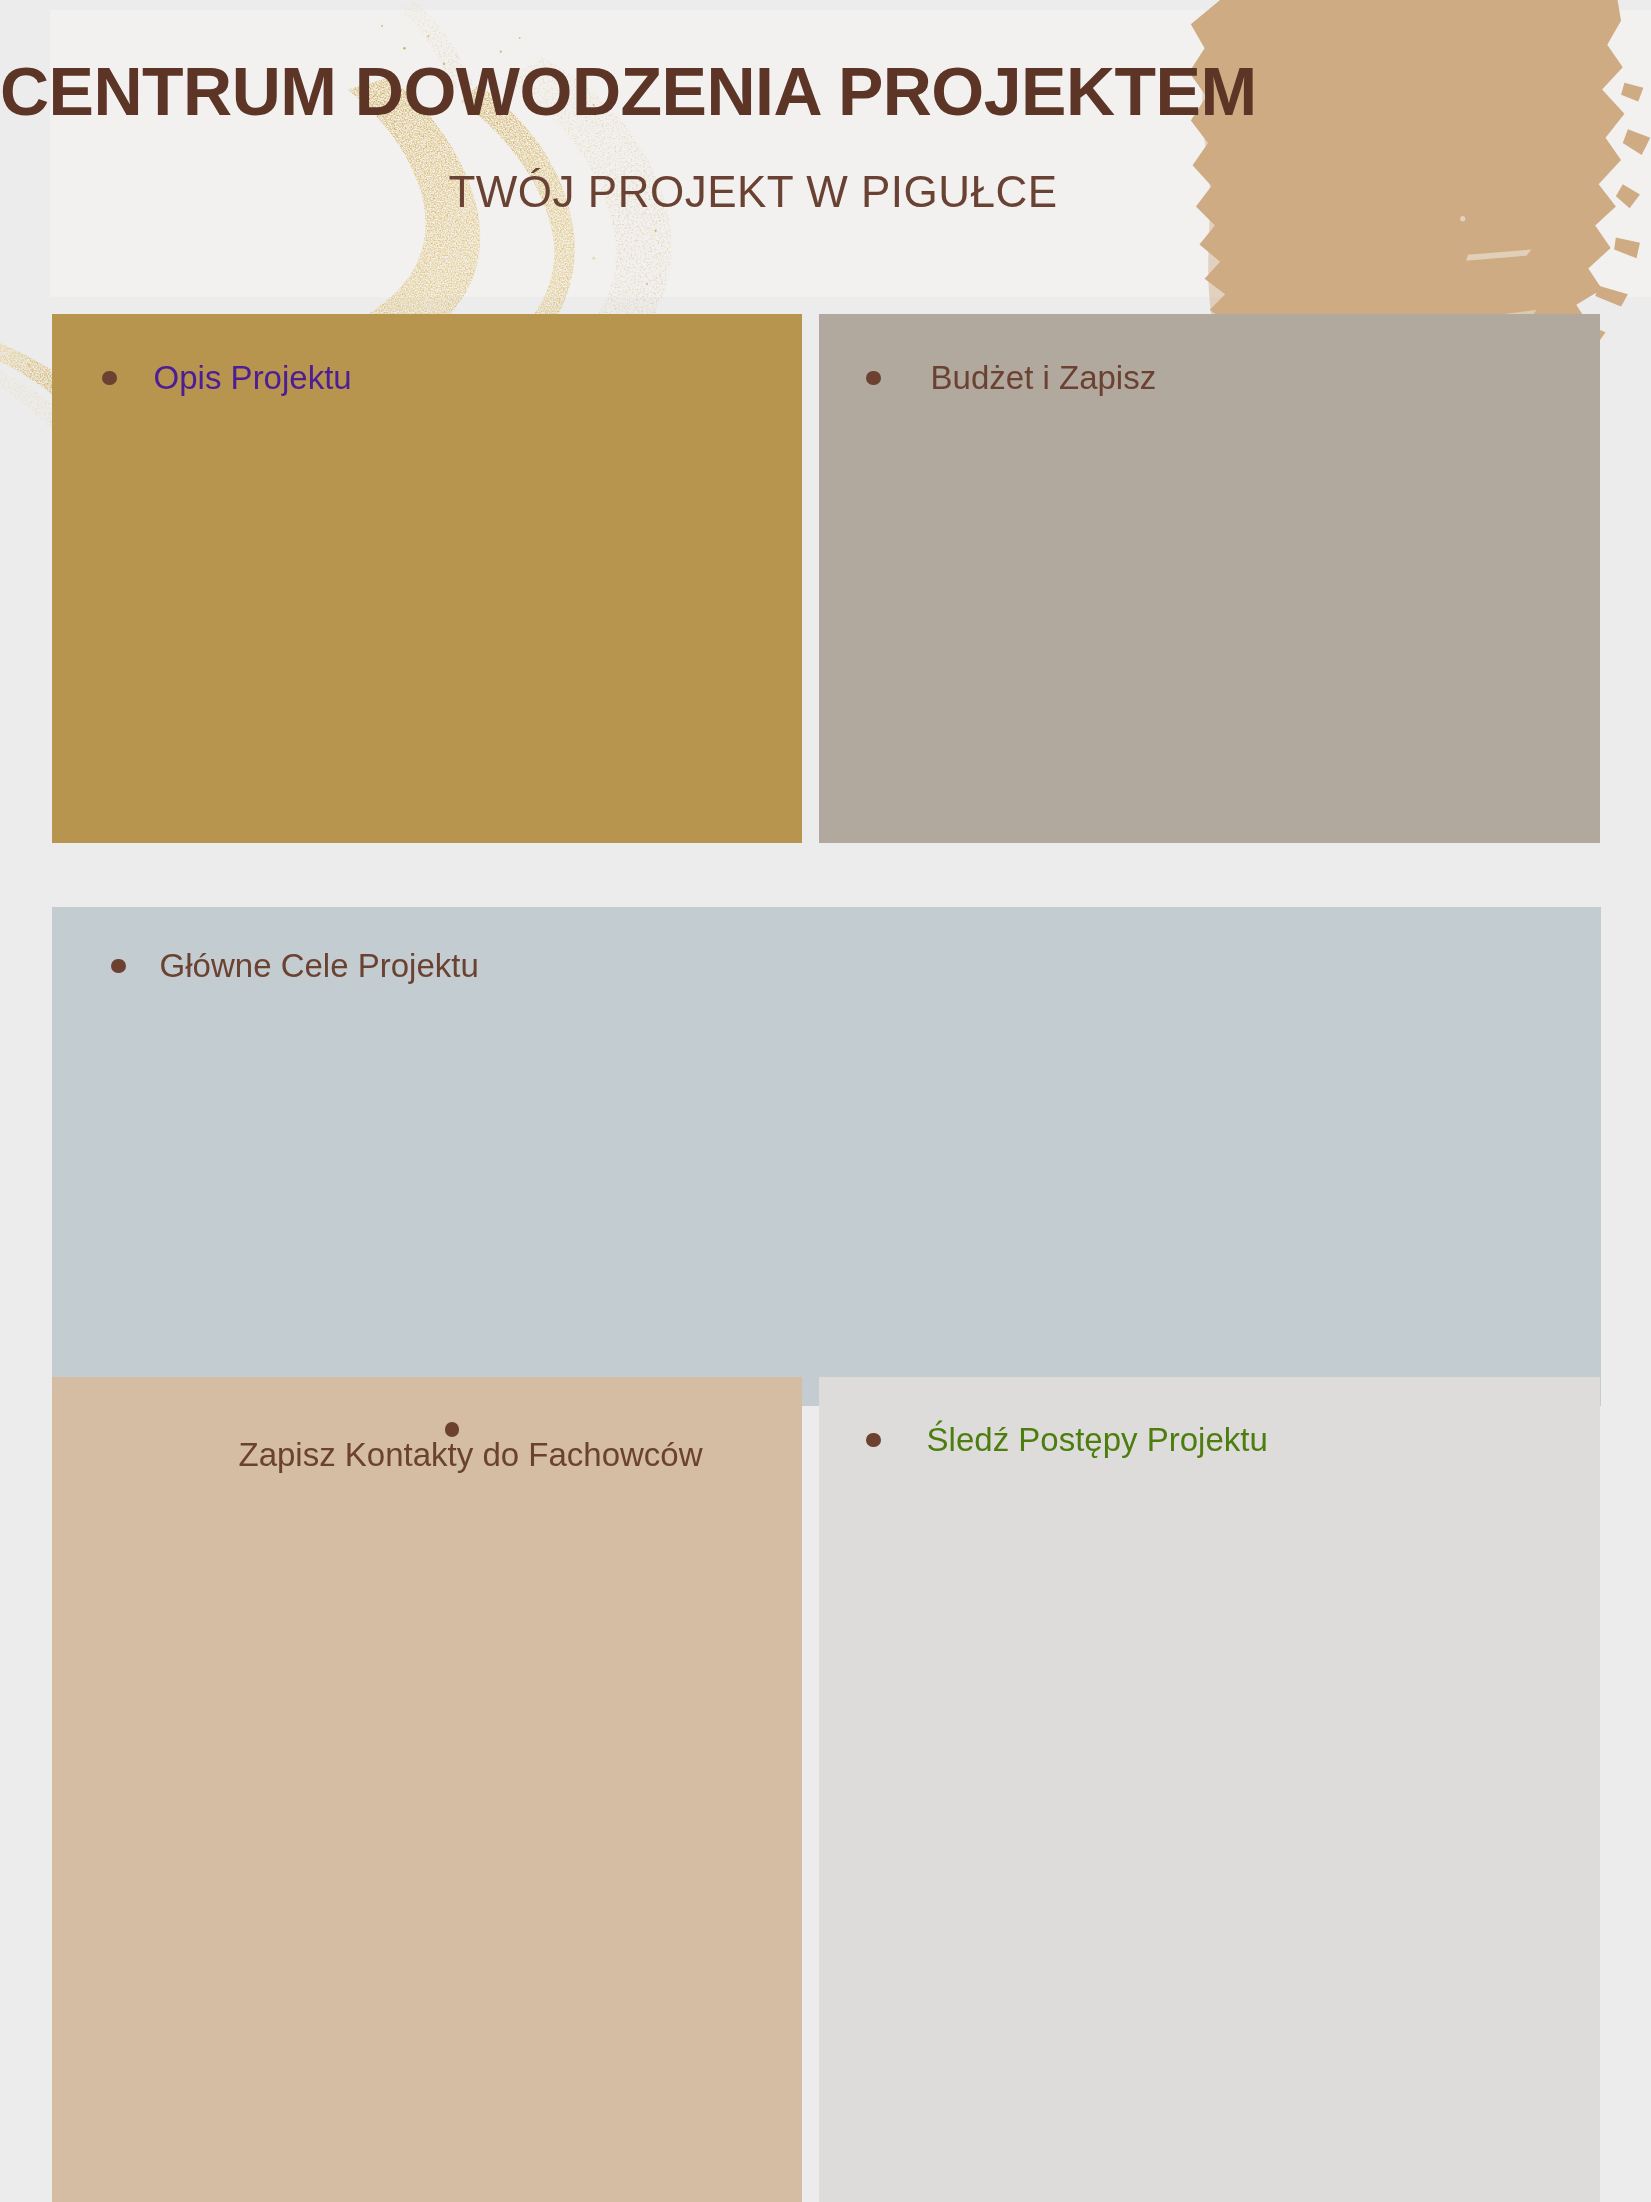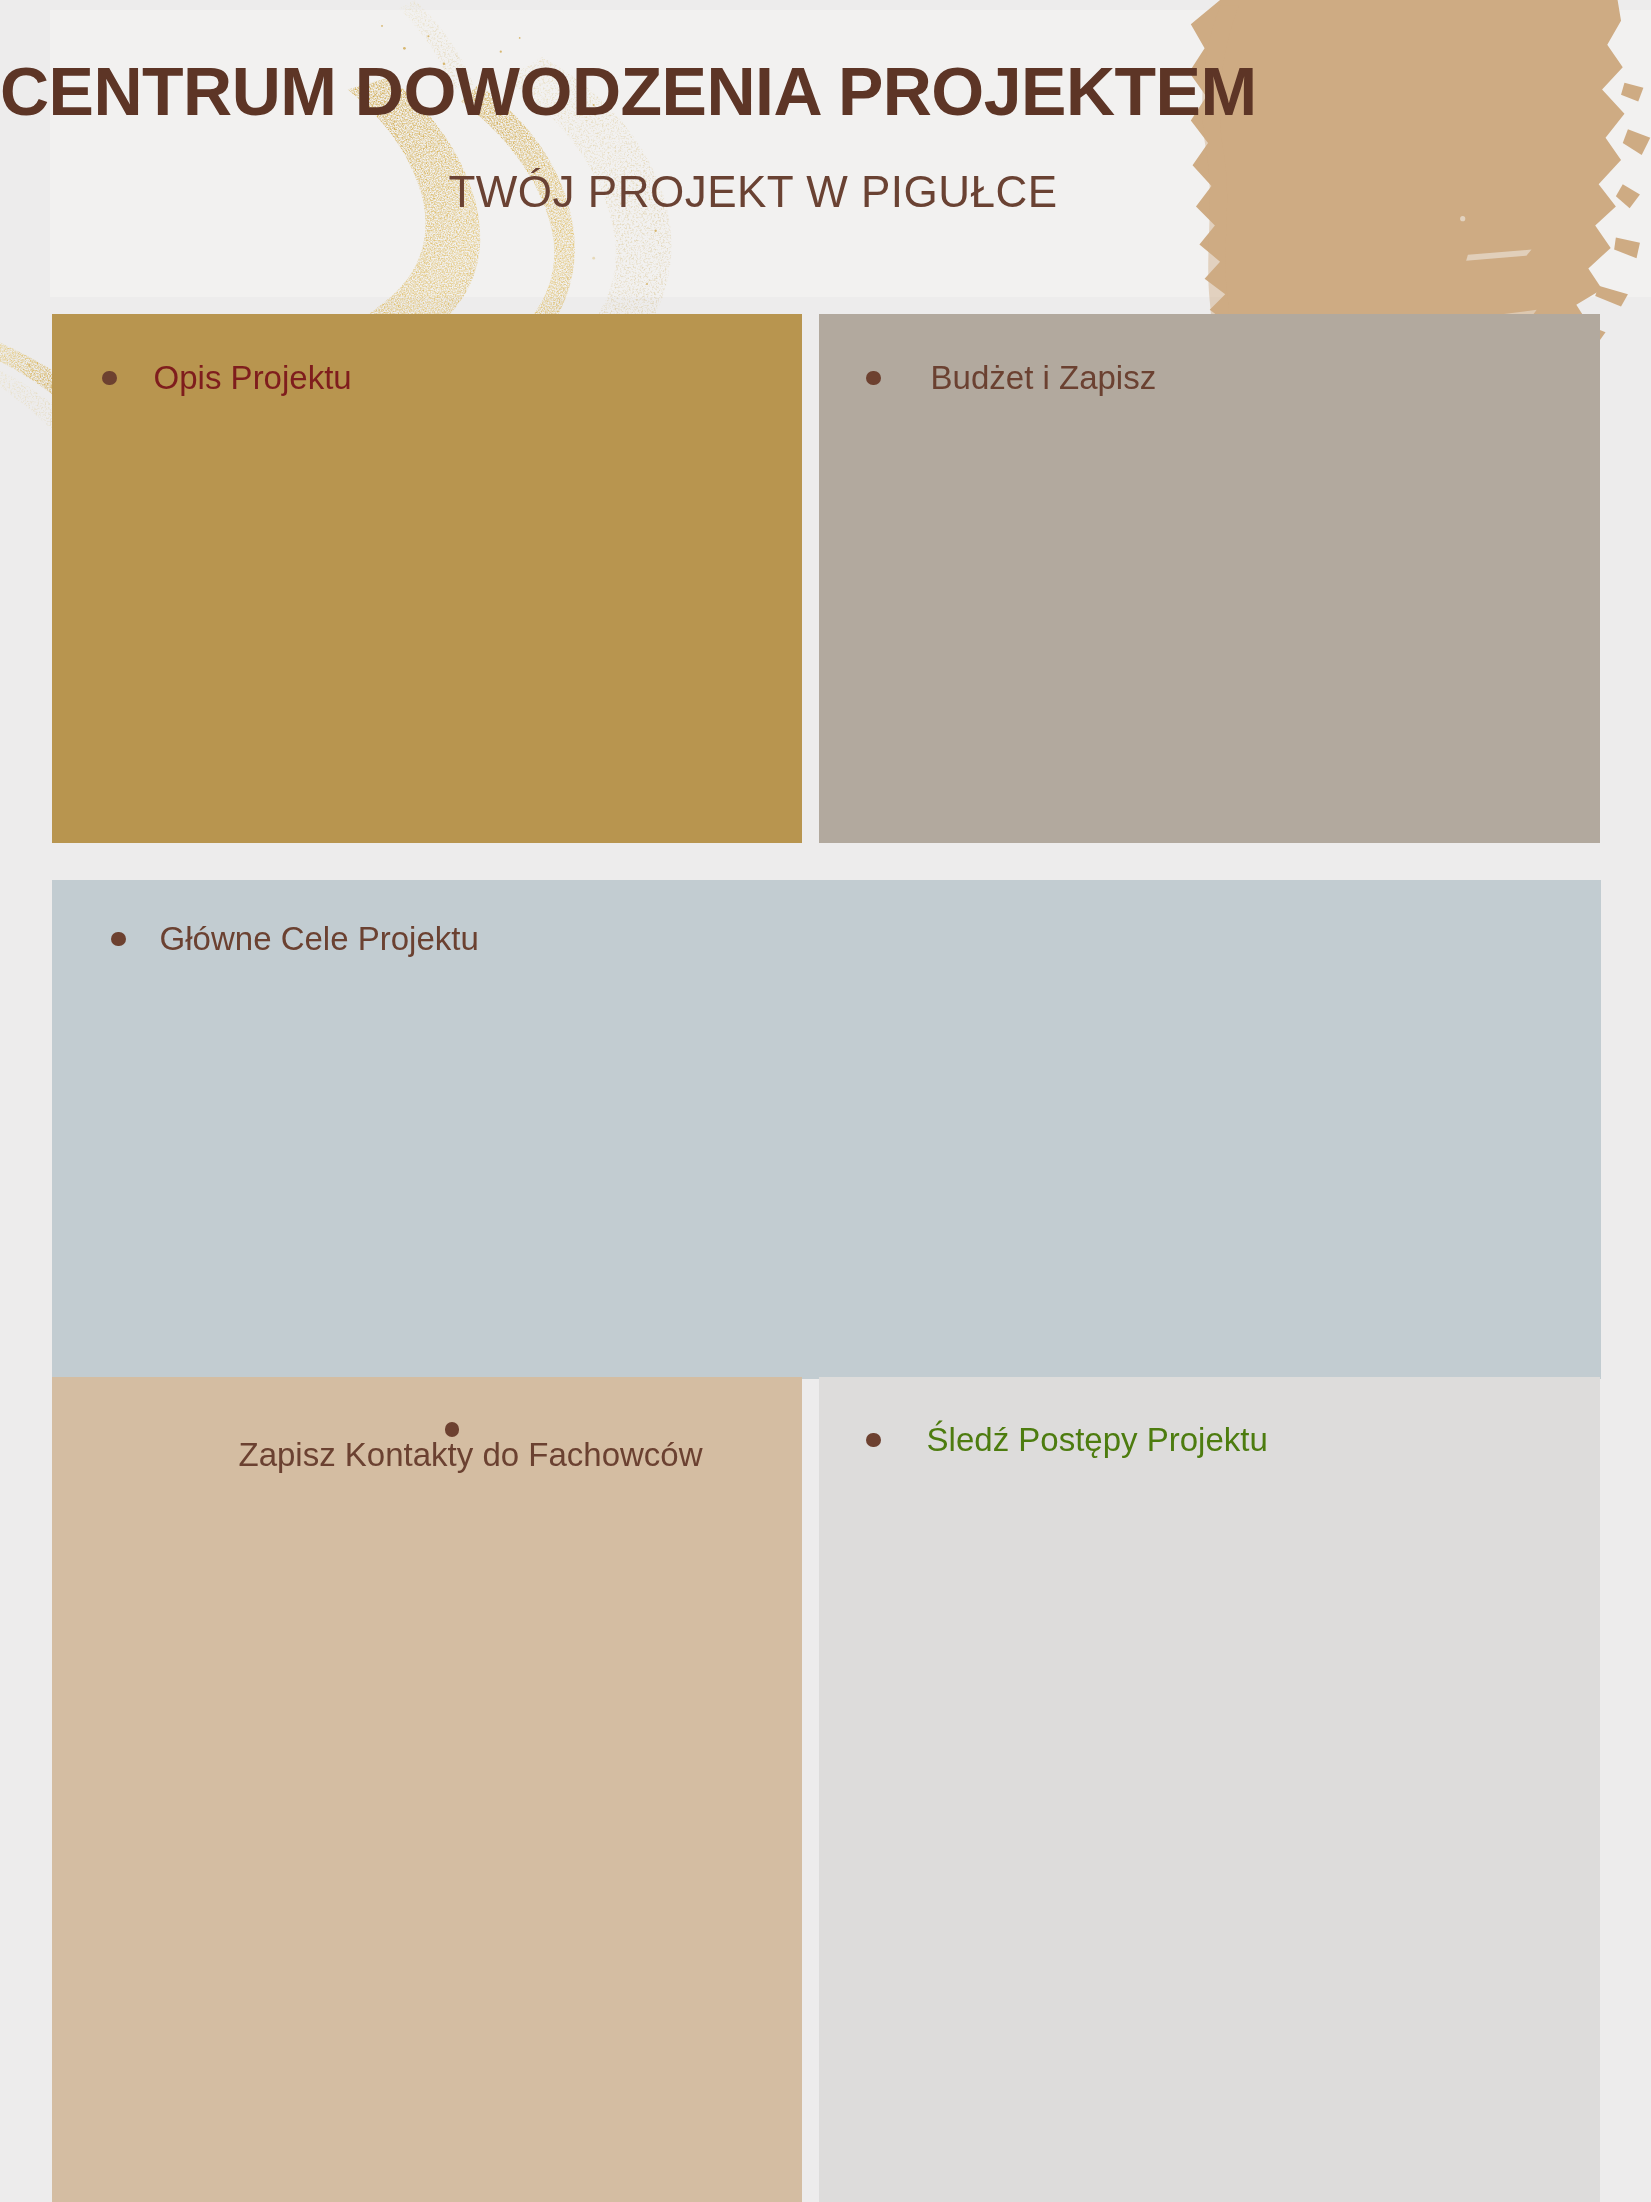--- a/index.html
+++ b/index.html
@@ -129,21 +129,21 @@
   #card-opis .card-label { margin-left: 37px; }
 
   #card-budzet {
     left: 819px; top: 314px;  width: 781px;  height: 529px;
   }
   #card-budzet .card-bullet-row { margin: 46px 0 0 47px; }
   #card-budzet .card-label { margin-left: 50px; }
 
   
   #card-cele {
-    left: 52px;  top: 880px; width: 1549px; height: 499px;
+    left: 52px;  top: 907px; width: 1549px; height: 499px;
   }
   #card-cele .card-bullet-row { margin: 41px 0 0 59px; }
   #card-cele .card-label { margin-left: 34px; }
 
   
   #card-kontakty {
     left: 52px;  top: 1377px; width: 750px;  height: 843px;
   }
   #card-kontakty .card-bullet-row { margin: 45px 0 0 50px; flex-direction: column; }
   #card-kontakty .card-label { margin-left: 37px; }
@@ -338,21 +338,21 @@
   </div>
 
   <div class="header-text-wrap">
     <div class="title" style="color: rgb(93, 53, 38);">CENTRUM DOWODZENIA PROJEKTEM</div>
     <div class="subtitle" style="color: rgb(106, 66, 51);">TWÓJ PROJEKT W PIGUŁCE</div>
   </div>
 
   <div class="card" id="card-opis" style="background:#b8954f;">
     <div class="card-bullet-row">
       <span class="bullet-dot" style="background: rgb(109, 65, 48);"></span>
-      <span class="card-label" style="color: #7f1d1d;">Opis Projektu</span>
+      <span class="card-label" style="color: #4c1d95;">Opis Projektu</span>
     </div>
   </div>
 
   <div class="card" id="card-budzet" style="background:#b2a99e;">
     <div class="card-bullet-row">
       <span class="bullet-dot" style="background: rgb(109, 65, 48);"></span>
       <span class="card-label" style="color: rgb(107, 65, 49);">Budżet i Zapisz</span>
     </div>
   </div>
 

